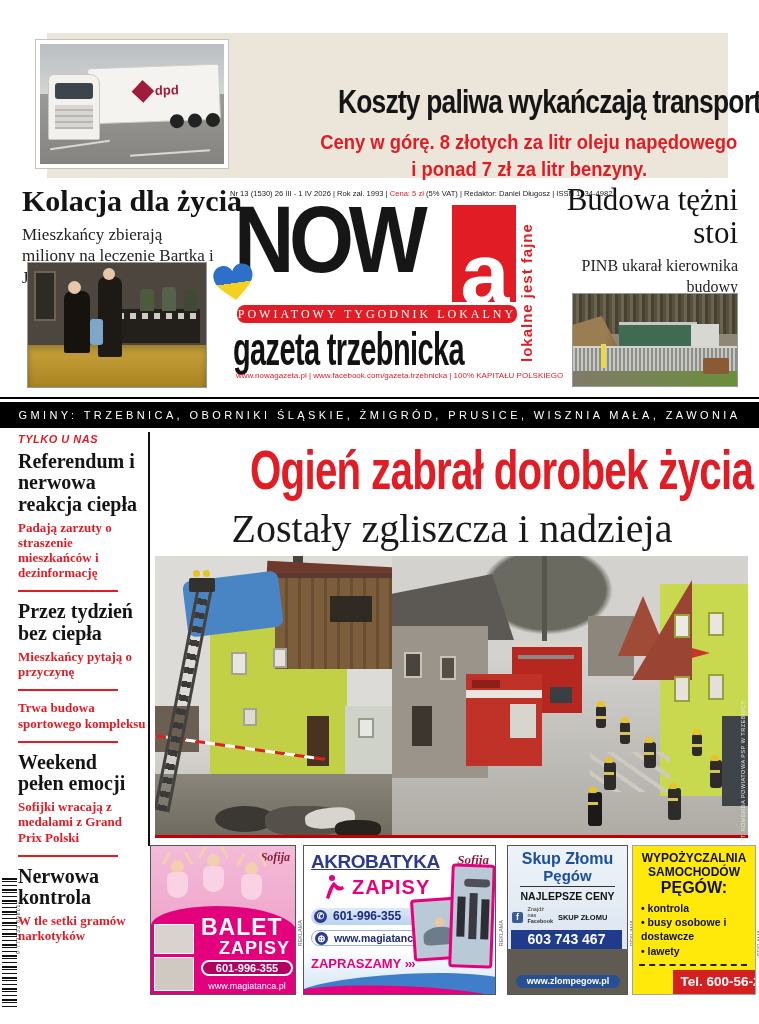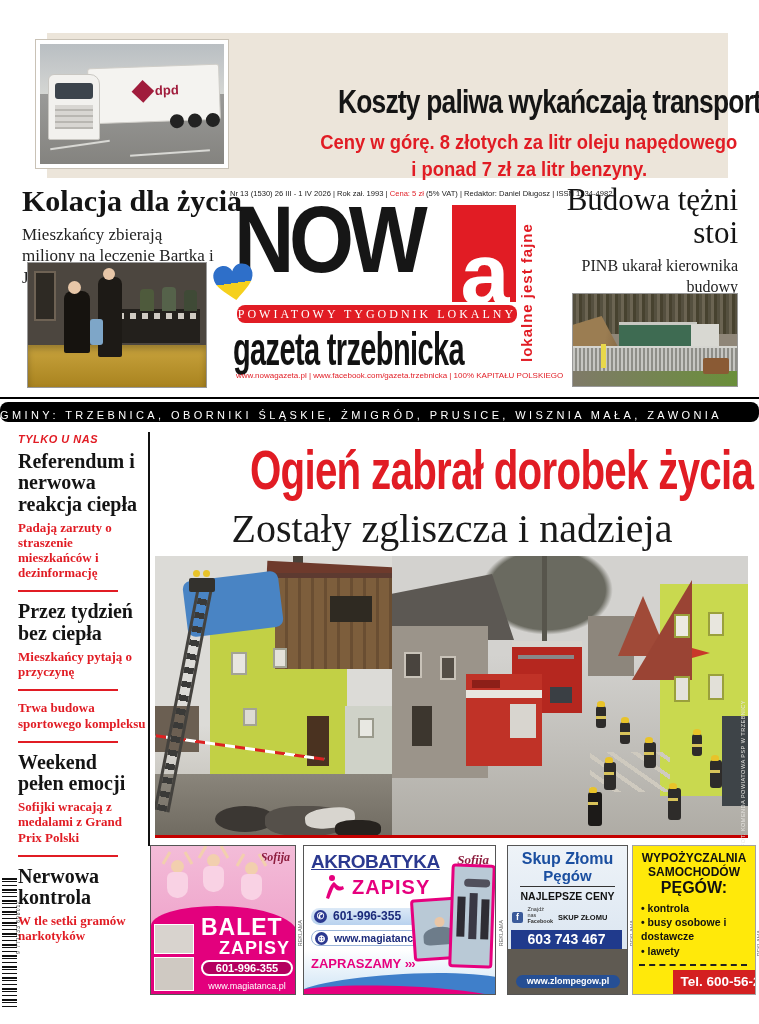--- a/index.html
+++ b/index.html
@@ -43,21 +43,21 @@
   
   .la-title { left:22px; top:184px; font-family:"Liberation Serif",serif; font-weight:bold; font-size:30px; color:#141414; }
   .la-sub { left:22px; top:224px; width:195px; font-family:"Liberation Serif",serif; font-size:17px; line-height:1.25; color:#222; }
   .la-photo { left:27px; top:262px; width:180px; height:126px; background:#4c463f; border:1px solid #999; }
   .ra-title { left:558px; top:184px; width:180px; text-align:right; font-family:"Liberation Serif",serif; font-weight:normal; font-size:31px; line-height:1.05; color:#141414; }
   .ra-sub { left:558px; top:256px; width:180px; text-align:right; font-family:"Liberation Serif",serif; font-size:16px; line-height:1.3; color:#222; }
   .ra-photo { left:572px; top:293px; width:166px; height:94px; background:#8f8678; border:1px solid #999; }
 
   
   .gminy-hair { left:0; top:397px; width:759px; height:2px; background:#000; }
-  .gminy-bar { left:0; top:402px; width:759px; height:20px; background:#000; color:#fff; font-size:11px; letter-spacing:3.4px; line-height:26px;border-radius:8px; }
+  .gminy-bar { left:0; top:402px; width:759px; height:26px; background:#000; color:#fff; text-align:center; font-size:11px; letter-spacing:3.4px; line-height:26px; }
 
   
   .sidebar { left:18px; top:433px; width:128px; }
   .sb-label { color:#e11c24; font-weight:bold; font-style:italic; font-size:11px; letter-spacing:0.5px; margin-bottom:6px; }
   .sb-title { font-family:"Liberation Serif",serif; font-weight:bold; font-size:20px; line-height:1.07; color:#141414; }
   .sb-sub { font-family:"Liberation Serif",serif; font-weight:bold; font-size:13px; line-height:1.16; color:#e11c24; margin-top:5px; }
   .sb-div { width:100px; height:2px; background:#e11c24; margin:10px 0 9px 0; }
   .vrule { left:148px; top:432px; width:2px; height:414px; background:#111; }
   .barcode { left:2px; top:878px; width:15px; height:132px;
     background:repeating-linear-gradient(180deg,#111 0 2px,#fff 2px 3px,#111 3px 4px,#fff 4px 7px,#111 7px 8px,#fff 8px 11px); }

